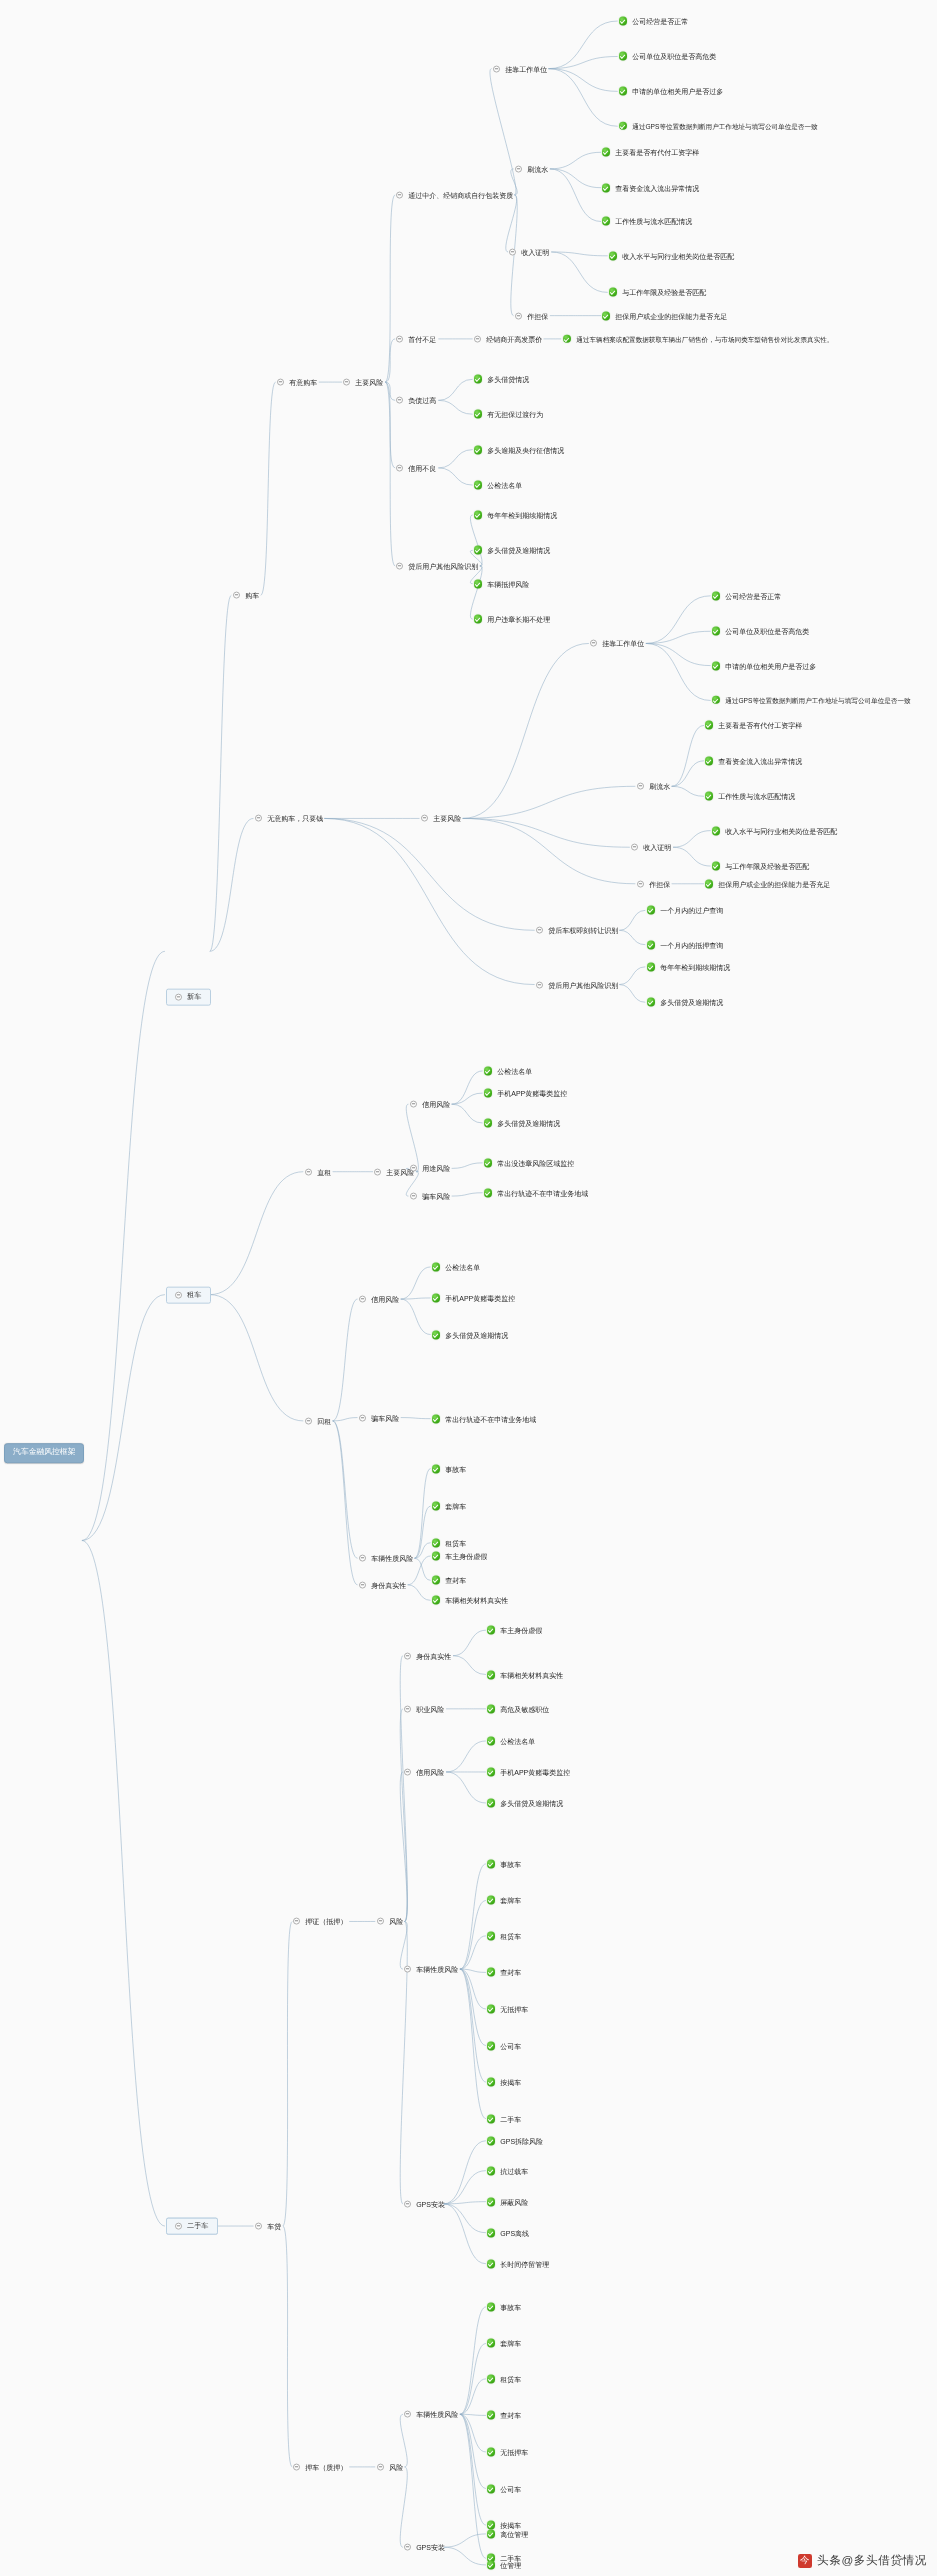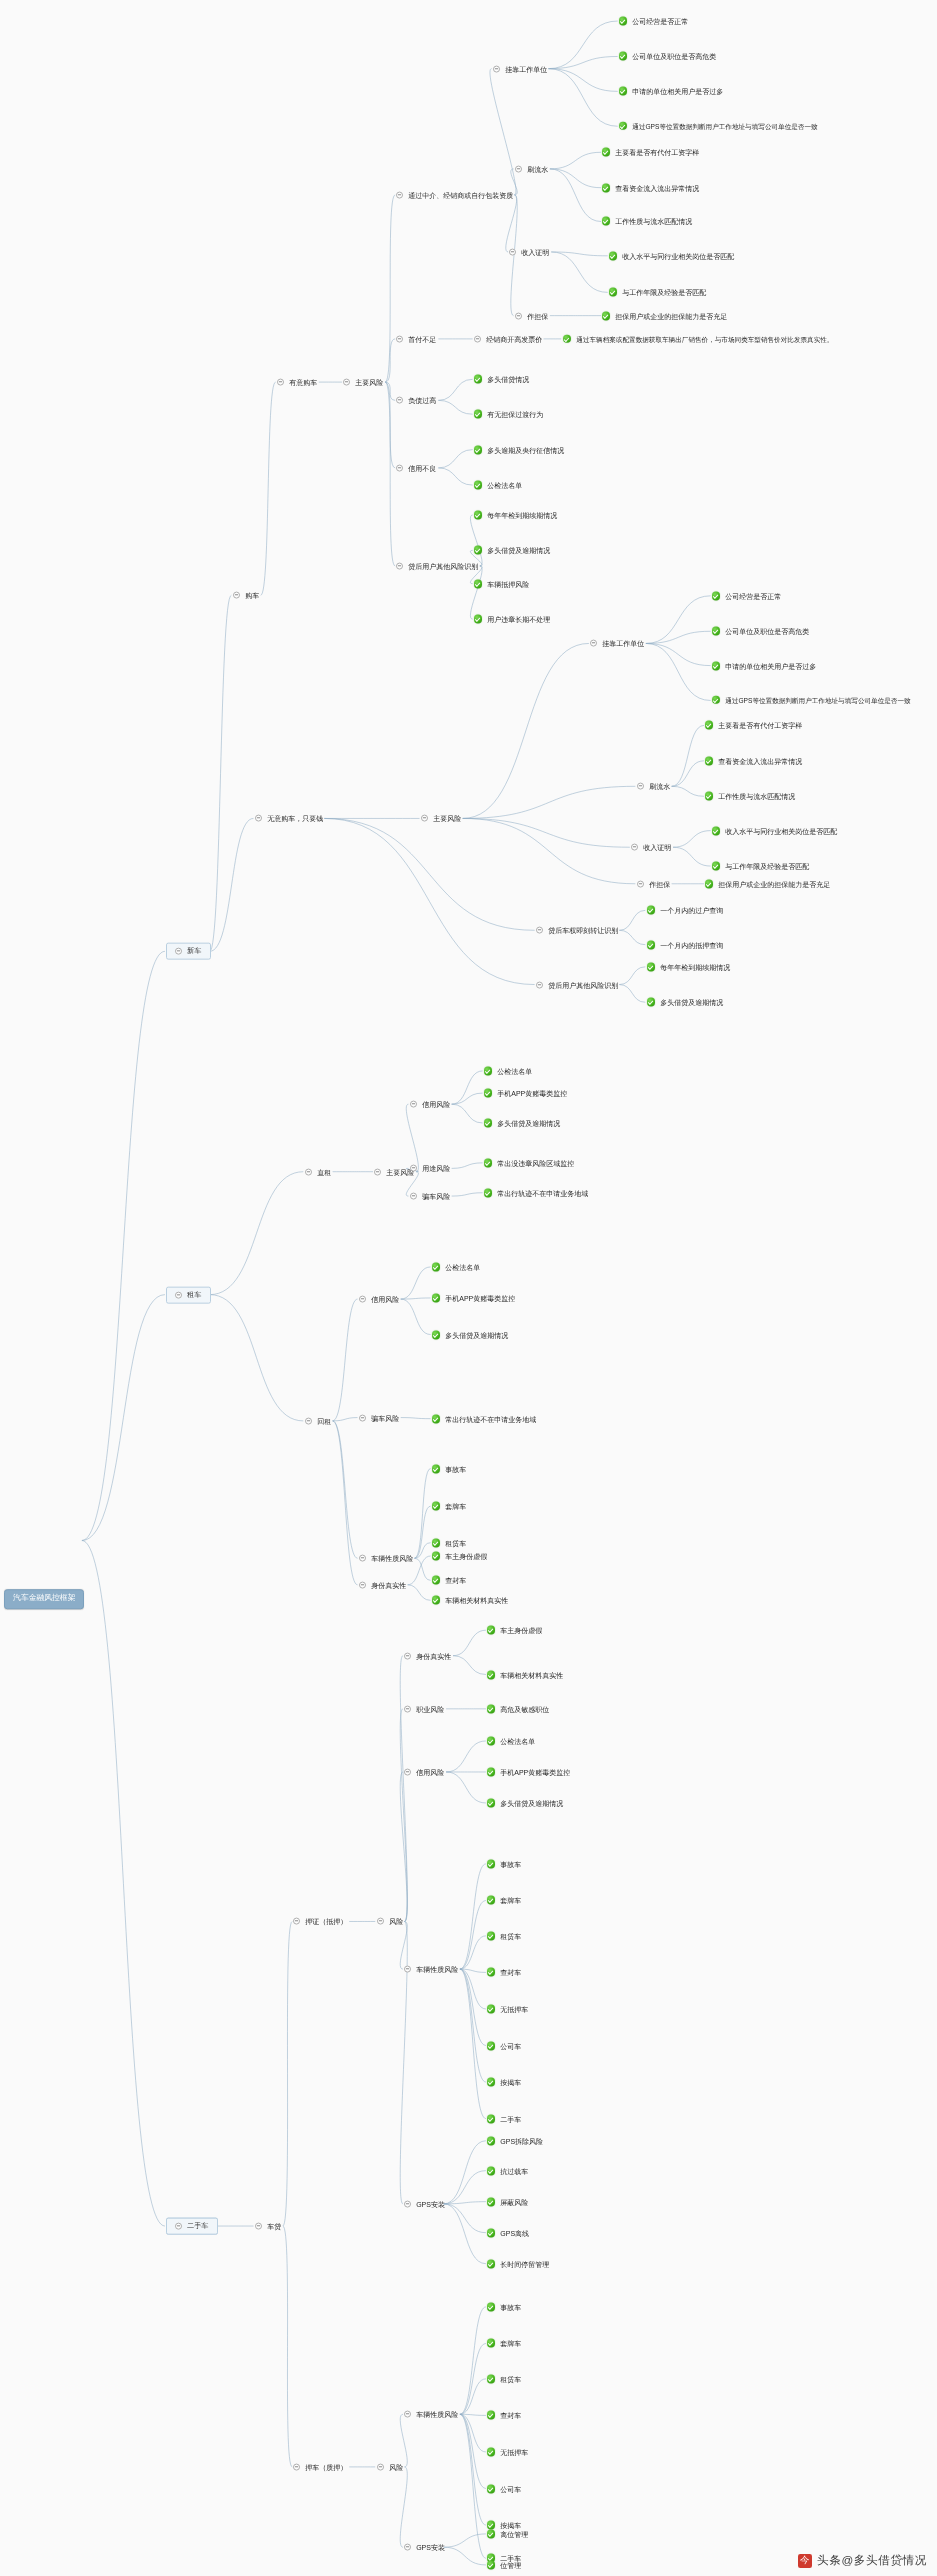--- a/index.html
+++ b/index.html
@@ -242,24 +242,24 @@
       <path d="M 831 4360 C 856.85 4360, 852.15 4362, 878 4362" fill="none" stroke="#8fadc4" stroke-width="1"></path>
       <path d="M 831 4360 C 856.85 4360, 852.15 4428, 878 4428" fill="none" stroke="#8fadc4" stroke-width="1"></path>
       <path d="M 831 4360 C 856.85 4360, 852.15 4494, 878 4494" fill="none" stroke="#8fadc4" stroke-width="1"></path>
       <path d="M 831 4360 C 856.85 4360, 852.15 4560, 878 4560" fill="none" stroke="#8fadc4" stroke-width="1"></path>
       <path d="M 831 4360 C 856.85 4360, 852.15 4620, 878 4620" fill="none" stroke="#8fadc4" stroke-width="1"></path>
       <path d="M 731 4455 C 749 4455, 710 4600, 728 4600" fill="none" stroke="#8fadc4" stroke-width="1"></path>
       <path d="M 801.625 4600 C 843.63125 4600, 835.99375 4576, 878 4576" fill="none" stroke="#8fadc4" stroke-width="1"></path>
       <path d="M 801.625 4600 C 843.63125 4600, 835.99375 4632, 878 4632" fill="none" stroke="#8fadc4" stroke-width="1"></path>
     </svg>
   <div id="nodes-layer">
-      <div class="node root" style="left: 4.4px; top: 1599px;">
+      <div class="node root" style="left: 4.4px; top: 1453px;">
         <span class="label">汽车金融风控框架</span>
       </div>
-      <div class="node boxed" style="left: 166px; top: 951px;">
+      <div class="node boxed" style="left: 166px; top: 997px;">
         <span class="toggle"></span>
         <span class="label">新车</span>
       </div>
       <div class="node boxed" style="left: 166px; top: 1295px;">
         <span class="toggle"></span>
         <span class="label">租车</span>
       </div>
       <div class="node boxed" style="left: 166px; top: 2226px;">
         <span class="toggle"></span>
         <span class="label">二手车</span>

